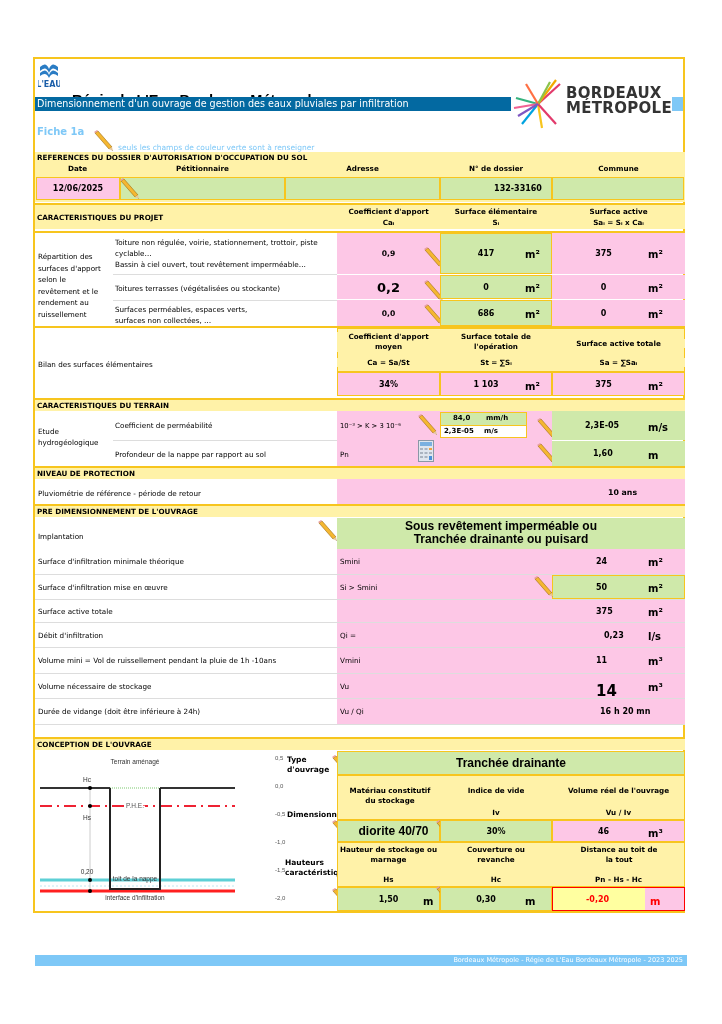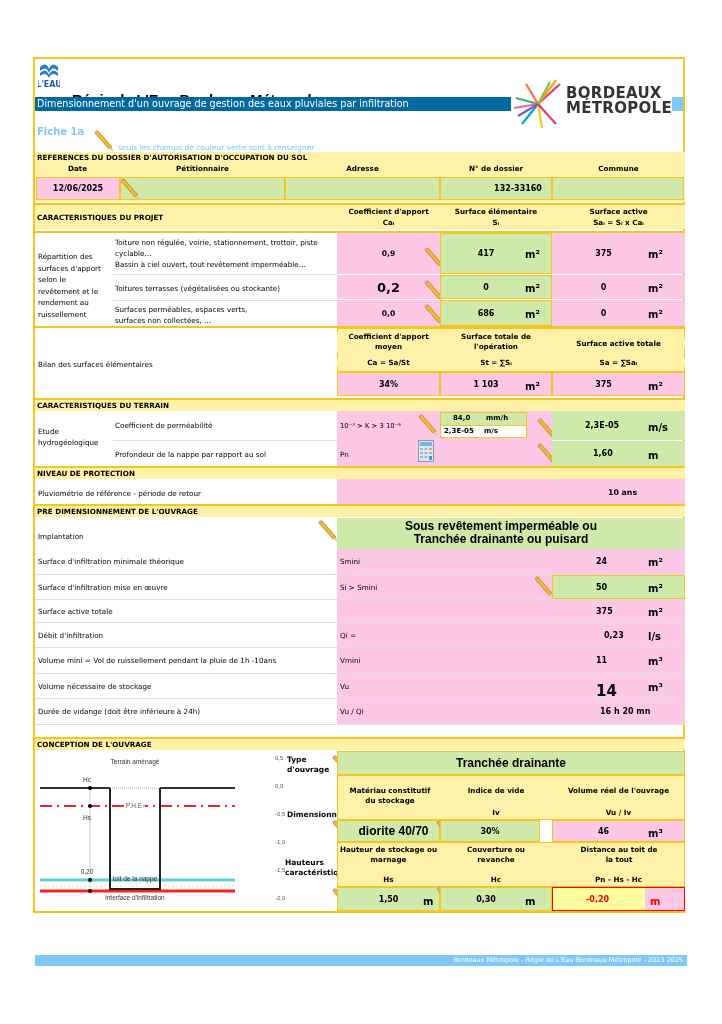--- a/index.html
+++ b/index.html
@@ -324,21 +324,21 @@
 <div class="abs hdr" style="left:552px;top:786px;width:133px;background:none;">Volume réel de l'ouvrage</div>
 <div class="abs hdr" style="left:552px;top:808px;width:133px;background:none;">Vu / Iv</div>
 
 <svg class="pencil" style="left:330px;top:820px;">
     <use href="#pen"></use>
   </svg>
 <div class="abs green big bd" style="left:337px;top:820px;width:103px;height:22px;text-align:center;line-height:20px;padding-left:10px;">diorite 40/70</div>
 <svg class="pencil" style="left:434px;top:820px;">
     <use href="#pen"></use>
   </svg>
-<div class="abs cell green c val bd" style="left:440px;top:820px;width:100px;height:22px;">30%</div>
+<div class="abs cell green c val bd" style="left:440px;top:820px;width:112px;height:22px;">30%</div>
 <div class="abs cell pink c val bd" style="left:552px;top:820px;width:133px;height:22px;">
     <span style="margin-right:30px">46</span>
   </div>
 <span class="unit" style="left:648px;top:828px;">m³</span>
 
 <div class="abs" style="left:285px;top:858px;font-size:7.5px;font-weight:bold;line-height:10px;width:46px;">Hauteurs caractéristiques</div>
 <div class="abs yellow bd" style="left:337px;top:842px;width:348px;height:45px;"></div>
 <div class="abs hdr" style="left:337px;top:845px;width:103px;line-height:10px;background:none;">Hauteur de stockage ou marnage</div>
 <div class="abs hdr" style="left:337px;top:875px;width:103px;background:none;">Hs</div>
 <div class="abs hdr" style="left:455px;top:845px;width:82px;line-height:10px;background:none;">Couverture ou revanche</div>

